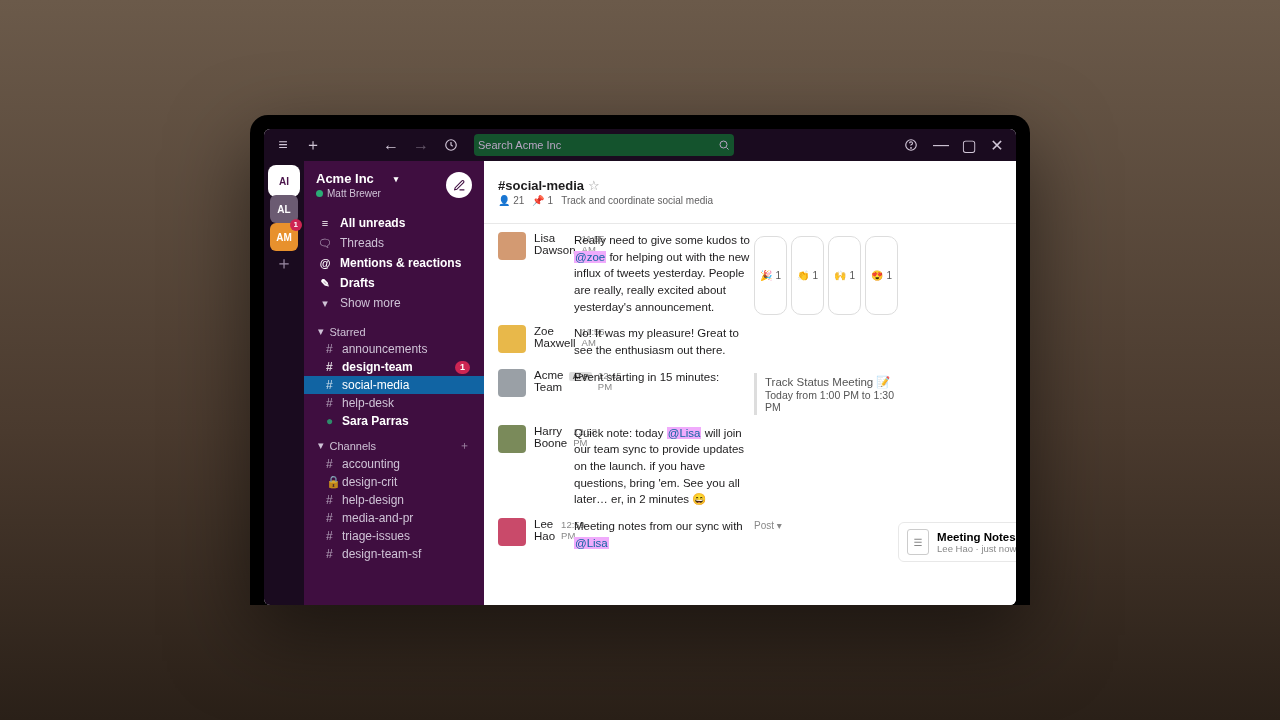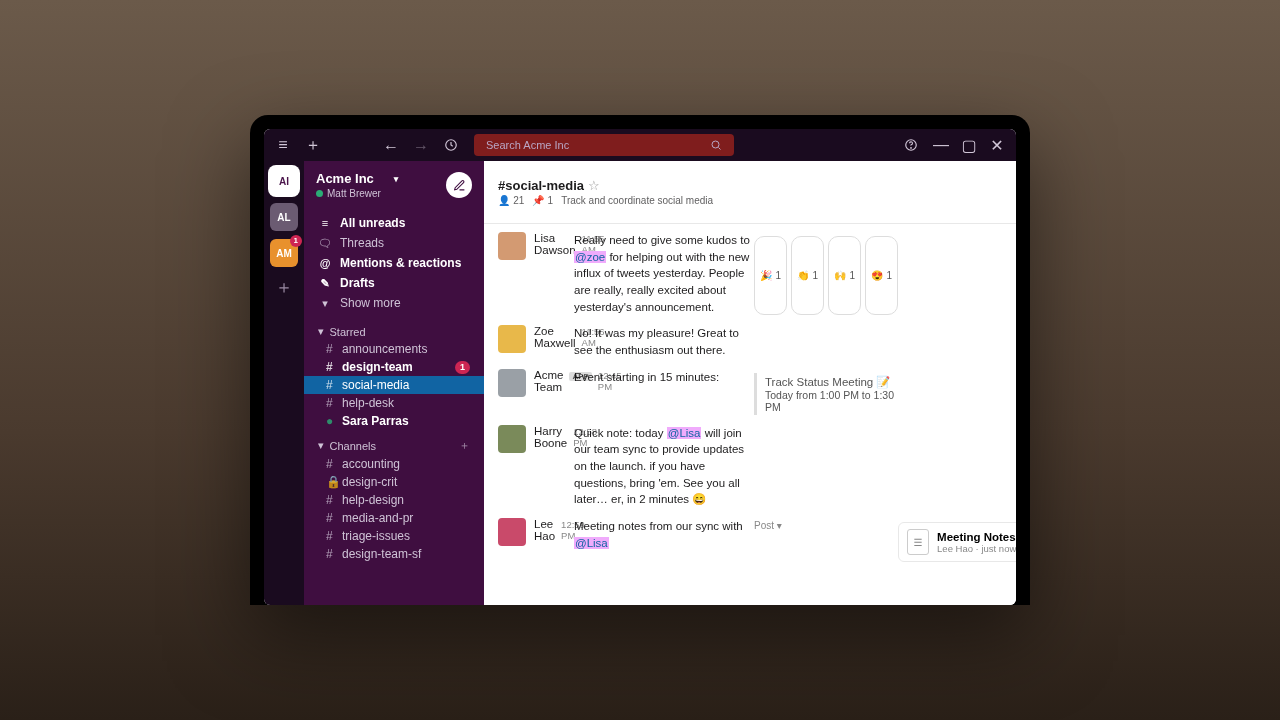--- a/index.html
+++ b/index.html
@@ -3,30 +3,30 @@
 <meta charset="utf-8">
 <style>
 * { margin:0; padding:0; box-sizing:border-box; font-family:-apple-system,BlinkMacSystemFont,"Segoe UI",Helvetica,Arial,sans-serif; }
 body { width:1280px; height:720px; background:linear-gradient(180deg,#6b5a4a 0%,#4a3a2e 60%,#2a2018 100%); overflow:hidden; display:flex; align-items:center; justify-content:center; }
 .laptop { width:780px; height:490px; background:#000; border-radius:18px 18px 0 0; padding:14px 14px 0 14px; box-shadow:0 30px 80px rgba(0,0,0,.5); position:relative; }
 .screen { width:100%; height:100%; background:#fff; border-radius:6px; overflow:hidden; display:flex; flex-direction:column; }
 
 
 .topbar { height:32px; background:#1a0b1f; display:flex; align-items:center; padding:0 8px; gap:8px; color:#d1c6d7; }
 .topbar .icon-btn { width:22px; height:22px; display:flex; align-items:center; justify-content:center; cursor:pointer; border-radius:4px; }
-.search { flex:0 0 260px; height:22px; background:#7f1d1d; border-radius:4px; display:flex; align-items:center; padding:0 12px; color:#b9a6c4; font-size:11px; margin-left:4px; }
+.search { flex:0 0 260px; height:22px; background:#14532d; border-radius:4px; display:flex; align-items:center; padding:0 4px; color:#b9a6c4; font-size:11px; margin-left:4px; }
 .search .sicon { margin-left:auto; }
 .topbar .spacer { flex:1; }
 .winctl { display:flex; gap:6px; }
 
 
 .body { flex:1; display:grid; grid-template-columns:40px 180px 1fr 190px; min-height:0; }
 
 
-.rail { background:#1a0b1f; display:flex; flex-direction:column; align-items:center; padding-top:6px; gap:8px; }
+.rail { background:#1a0b1f; display:flex; flex-direction:column; align-items:center; padding-top:6px; gap:0; }
 .ws { width:28px; height:28px; border-radius:6px; display:flex; align-items:center; justify-content:center; font-size:10px; font-weight:700; color:#fff; cursor:pointer; position:relative; }
 .ws.active { background:#fff; color:#4a154b; box-shadow:0 0 0 2px #fff; }
 .ws.dim { background:#6b5b72; }
 .ws.orange { background:#e8912d; }
 .ws .badge { position:absolute; top:-4px; right:-4px; background:#cd2553; color:#fff; font-size:8px; border-radius:8px; padding:0 4px; line-height:12px; }
 .rail .add { color:#9a8aa3; font-size:18px; cursor:pointer; }
 
 
 .sidebar { background:#3f0e40; color:#cfc3d6; font-size:12px; display:flex; flex-direction:column; overflow:hidden; }
 .sb-head { padding:10px 12px; display:flex; align-items:center; }

